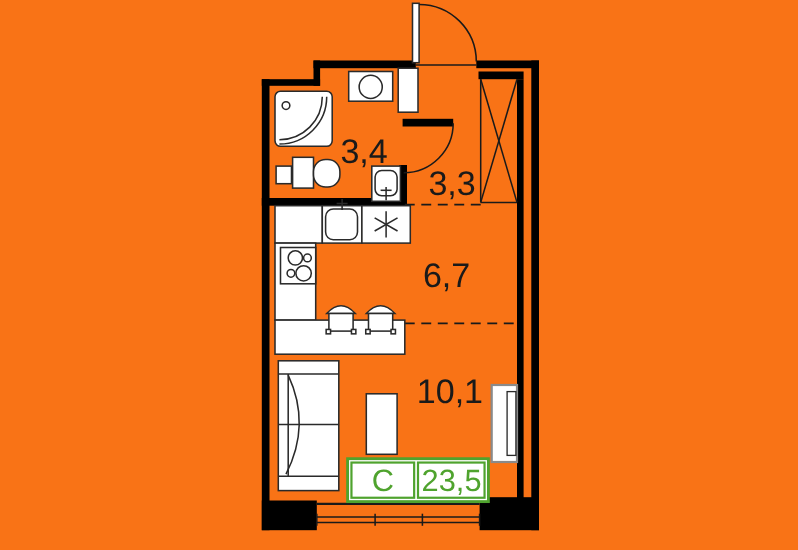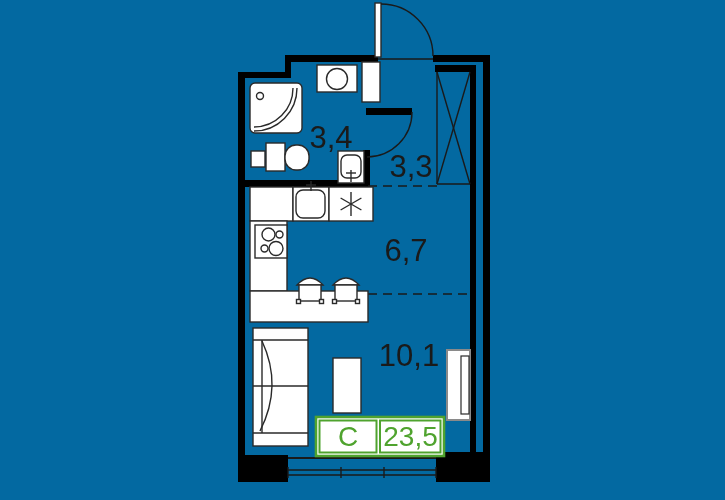--- a/index.html
+++ b/index.html
@@ -1,19 +1,19 @@
 <!DOCTYPE html>
 <html><head>
 <meta charset="utf-8">
 <style>
   html,body{margin:0;padding:0;background:#ffffff;}
   .stage{
     position:relative;
     width:725px;height:500px;
-    background:#0369a1;
+    background:#f97316;
     overflow:hidden;
     font-family:"Liberation Sans", sans-serif;
   }
   svg{display:block;}
   .wall{fill:#000000;stroke:none;}
   .ln{stroke:#1a1a1a;stroke-width:1.4;fill:none;stroke-linecap:butt;}
   .ln2{stroke:#1a1a1a;stroke-width:2;fill:none;}
   .dash{stroke:#1a1a1a;stroke-width:1.5;fill:none;stroke-dasharray:9 6;}
   .fx{fill:#ffffff;stroke:#2a2a2a;stroke-width:1.4;}
   .fxl{stroke:#2a2a2a;stroke-width:1.4;fill:none;}

